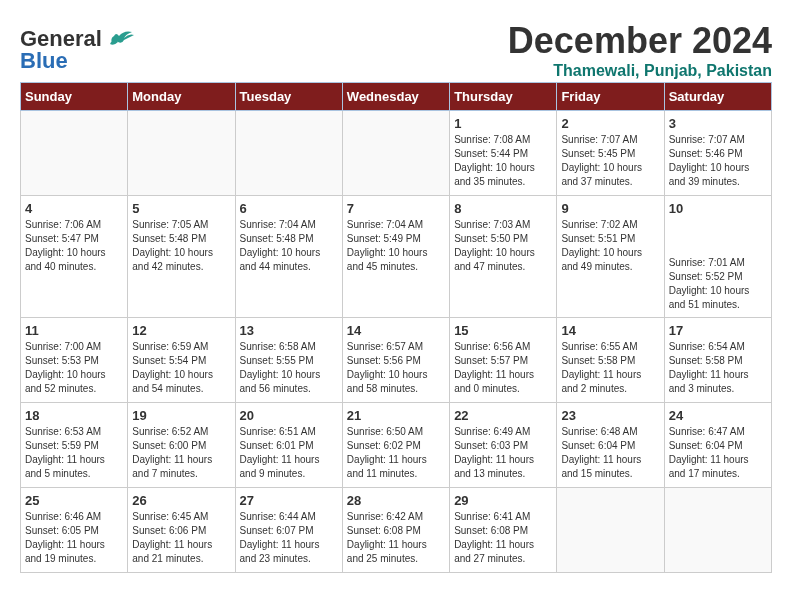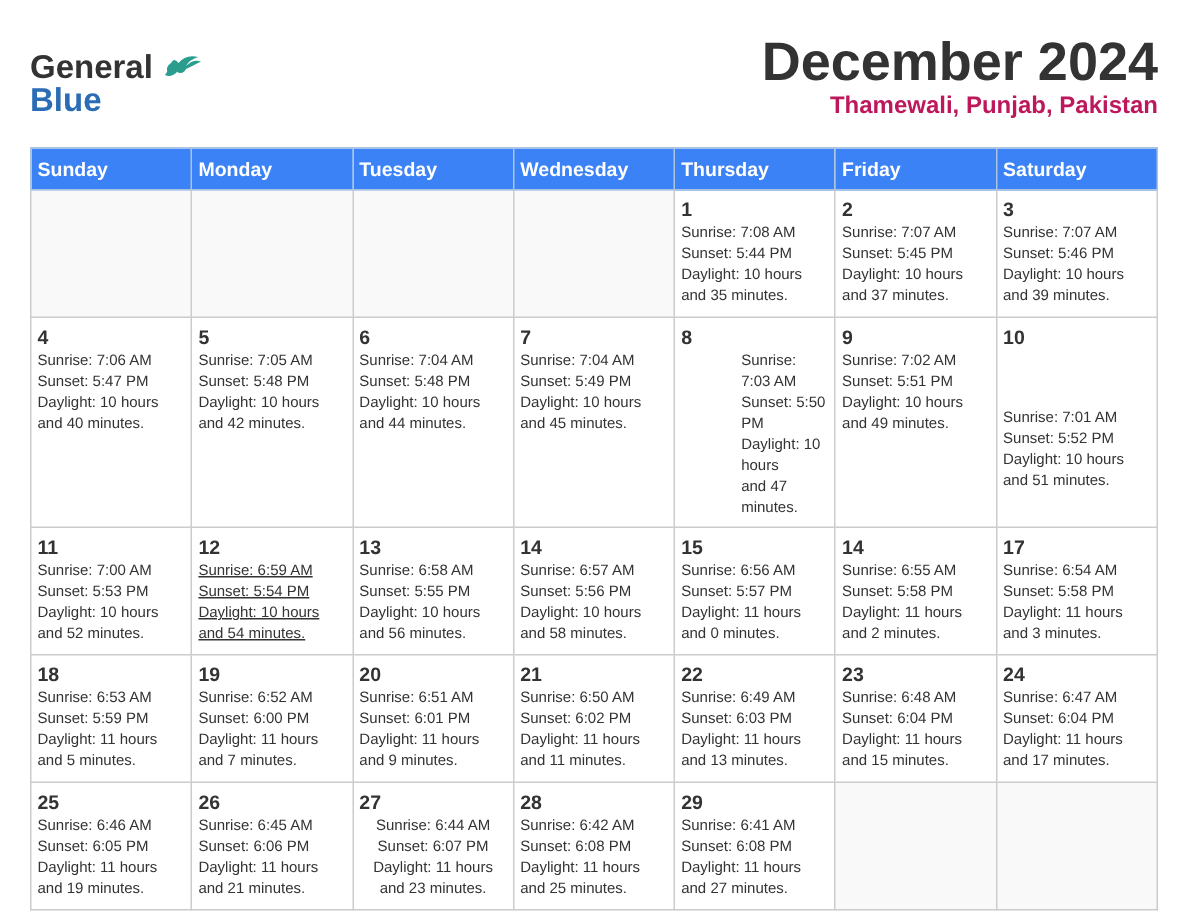--- a/index.html
+++ b/index.html
@@ -6,49 +6,49 @@
     body {
       font-family: Arial, sans-serif;
       background: #fff;
       width: 792px;
       min-height: 612px;
       padding: 20px;
     }
     .header-area {
       display: flex;
       justify-content: space-between;
-      align-items: flex-end;
-      margin-bottom: 18px;
+      align-items: center;
+      margin-bottom: 2px;
       gap: 24px;
     }
     .logo {
       display: flex;
       flex-direction: column;
       align-items: flex-start;
     }
     .title-area {
       text-align: right;
     }
     .month-title {
       font-size: 36px;
       font-weight: bold;
       color: #333;
     }
     .location-title {
       font-size: 16px;
-      color: #be185d;
+      color: #0f766e;
       font-weight: bold;
     }
     table {
       width: 100%;
       border-collapse: collapse;
       table-layout: fixed;
     }
     thead tr {
-      background-color: #3b82f6;
+      background-color: #7f1d1d;
       color: #fff;
     }
     thead th {
       padding: 6px 4px;
       font-size: 13px;
       font-weight: bold;
       text-align: left;
       border: 1px solid #aac4e0;
     }
     tbody tr {
@@ -170,21 +170,21 @@
         </td>
         <td>
           <span class="day-num">7</span>
           <div class="day-info" style="white-space: pre-line;">Sunrise: 7:04 AM
 Sunset: 5:49 PM
 Daylight: 10 hours
 and 45 minutes.</div>
         </td>
         <td>
           <span class="day-num">8</span>
-          <div class="day-info" style="white-space: pre-line; margin-left: 40px;">Sunrise: 7:03 AM
+          <div class="day-info" style="white-space: pre-line;">Sunrise: 7:03 AM
 Sunset: 5:50 PM
 Daylight: 10 hours
 and 47 minutes.</div>
         </td>
         <td>
           <span class="day-num">9</span>
           <div class="day-info" style="white-space: pre-line;">Sunrise: 7:02 AM
 Sunset: 5:51 PM
 Daylight: 10 hours
 and 49 minutes.</div>
@@ -200,21 +200,21 @@
       <tr>
         <td>
           <span class="day-num">11</span>
           <div class="day-info" style="white-space: pre-line;">Sunrise: 7:00 AM
 Sunset: 5:53 PM
 Daylight: 10 hours
 and 52 minutes.</div>
         </td>
         <td>
           <span class="day-num">12</span>
-          <div class="day-info" style="white-space: pre-line; text-decoration: underline;">Sunrise: 6:59 AM
+          <div class="day-info" style="white-space: pre-line;">Sunrise: 6:59 AM
 Sunset: 5:54 PM
 Daylight: 10 hours
 and 54 minutes.</div>
         </td>
         <td>
           <span class="day-num">13</span>
           <div class="day-info" style="white-space: pre-line;">Sunrise: 6:58 AM
 Sunset: 5:55 PM
 Daylight: 10 hours
 and 56 minutes.</div>
@@ -309,21 +309,21 @@
         </td>
         <td>
           <span class="day-num">26</span>
           <div class="day-info" style="white-space: pre-line;">Sunrise: 6:45 AM
 Sunset: 6:06 PM
 Daylight: 11 hours
 and 21 minutes.</div>
         </td>
         <td>
           <span class="day-num">27</span>
-          <div class="day-info" style="white-space: pre-line; text-align: center;">Sunrise: 6:44 AM
+          <div class="day-info" style="white-space: pre-line;">Sunrise: 6:44 AM
 Sunset: 6:07 PM
 Daylight: 11 hours
 and 23 minutes.</div>
         </td>
         <td>
           <span class="day-num">28</span>
           <div class="day-info" style="white-space: pre-line;">Sunrise: 6:42 AM
 Sunset: 6:08 PM
 Daylight: 11 hours
 and 25 minutes.</div>

